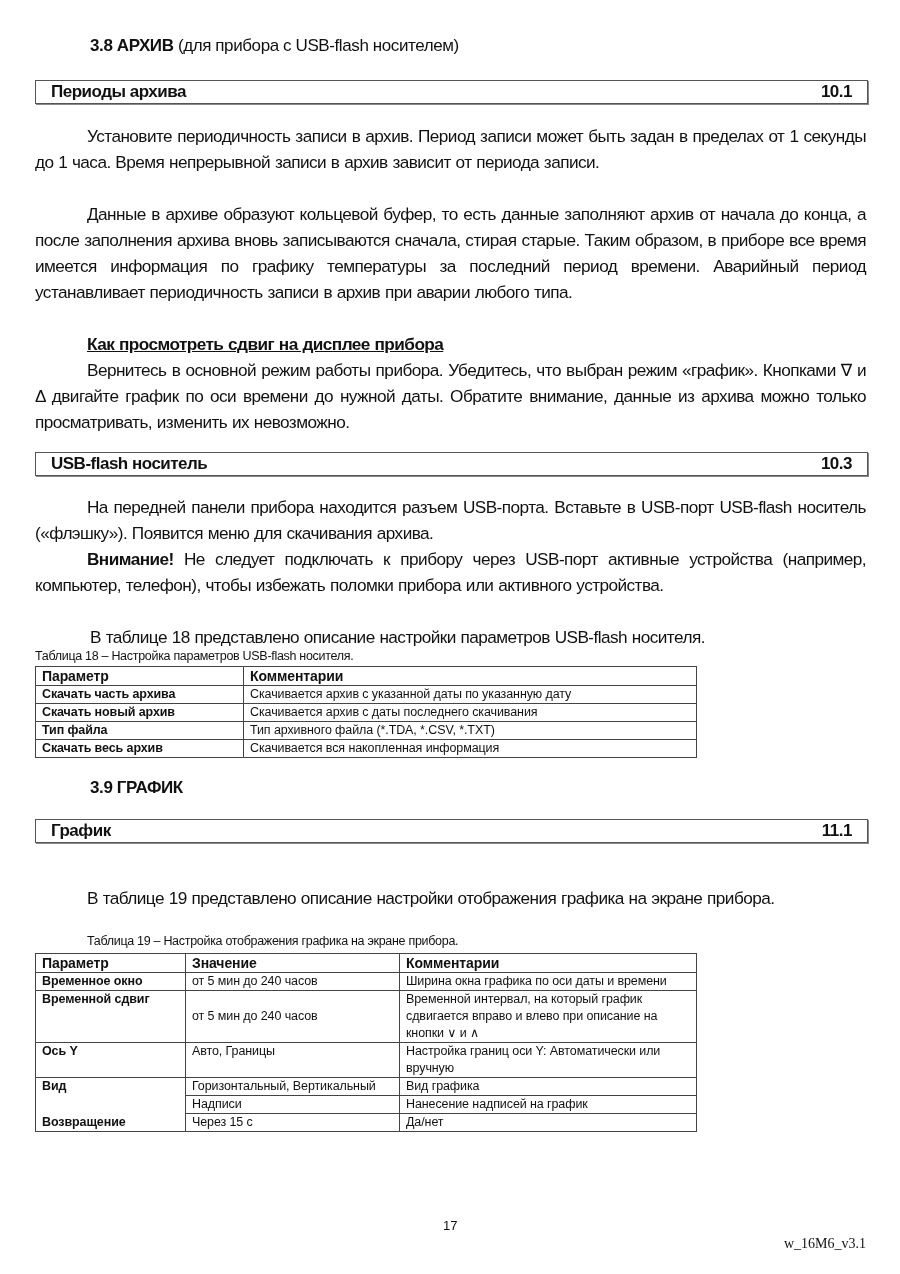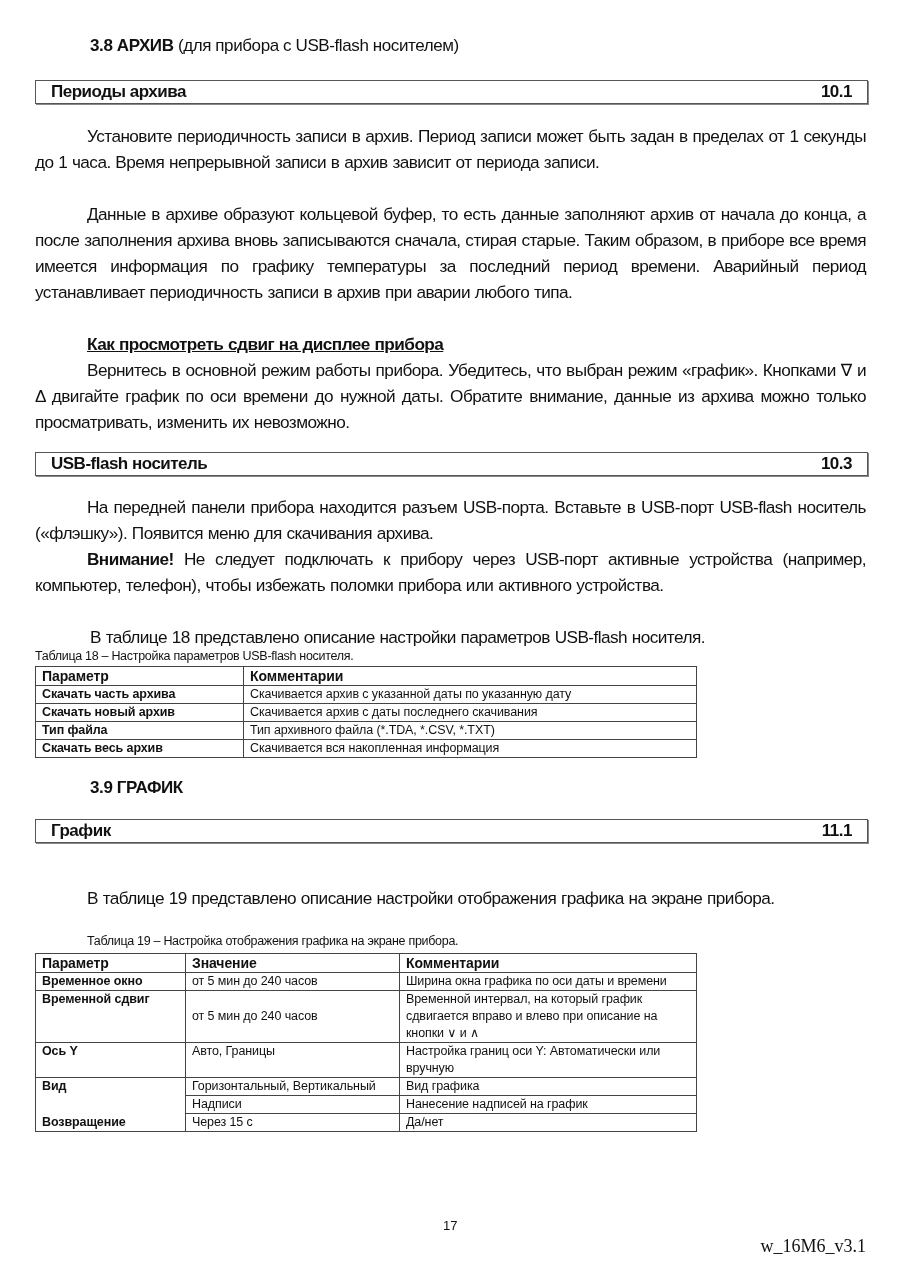--- a/index.html
+++ b/index.html
@@ -17,21 +17,21 @@
   .caption { position: absolute; font-family: "Liberation Sans", sans-serif; font-size: 12.5px; letter-spacing: -0.3px; }
   table.t { position: absolute; left: 0; width: 662px; border-collapse: collapse; font-family: "Liberation Sans", sans-serif;
             font-size: 12.5px; letter-spacing: -0.1px; }
   table.t td { border: 1px solid #444; padding: 0 6px; vertical-align: top; line-height: 17px; }
   table.t td.b { font-weight: bold; }
   table.t td.mid { vertical-align: middle; }
   table.t tr.hdr td { font-weight: bold; font-size: 14px; line-height: 18px; }
   .no-top { border-top: none !important; }
   .no-bot { border-bottom: none !important; }
   .page-num { position: absolute; left: 443px; top: 1218px; font-family: "Liberation Sans", sans-serif; font-size: 13px; }
-  .doc-code { position: absolute; right: 34px; top: 1236px; font-family: "Liberation Serif", serif; font-size: 18px; }
+  .doc-code { position: absolute; right: 34px; top: 1236px; font-family: "Liberation Serif", serif; font-size: 14px; }
 </style>
 </head>
 <body>
 
 <div class="page">
 
   <div class="h-section" style="top:36px;">
     <b>3.8 АРХИВ</b>
     <span>(для прибора с USB-flash носителем)</span>
   </div>

